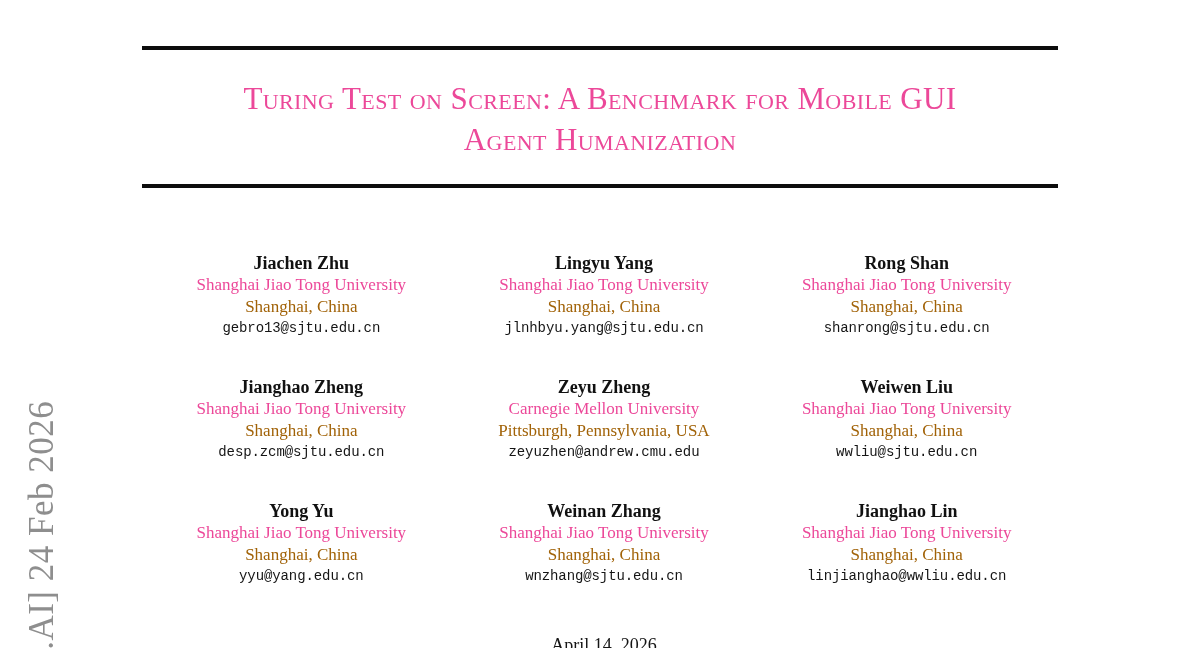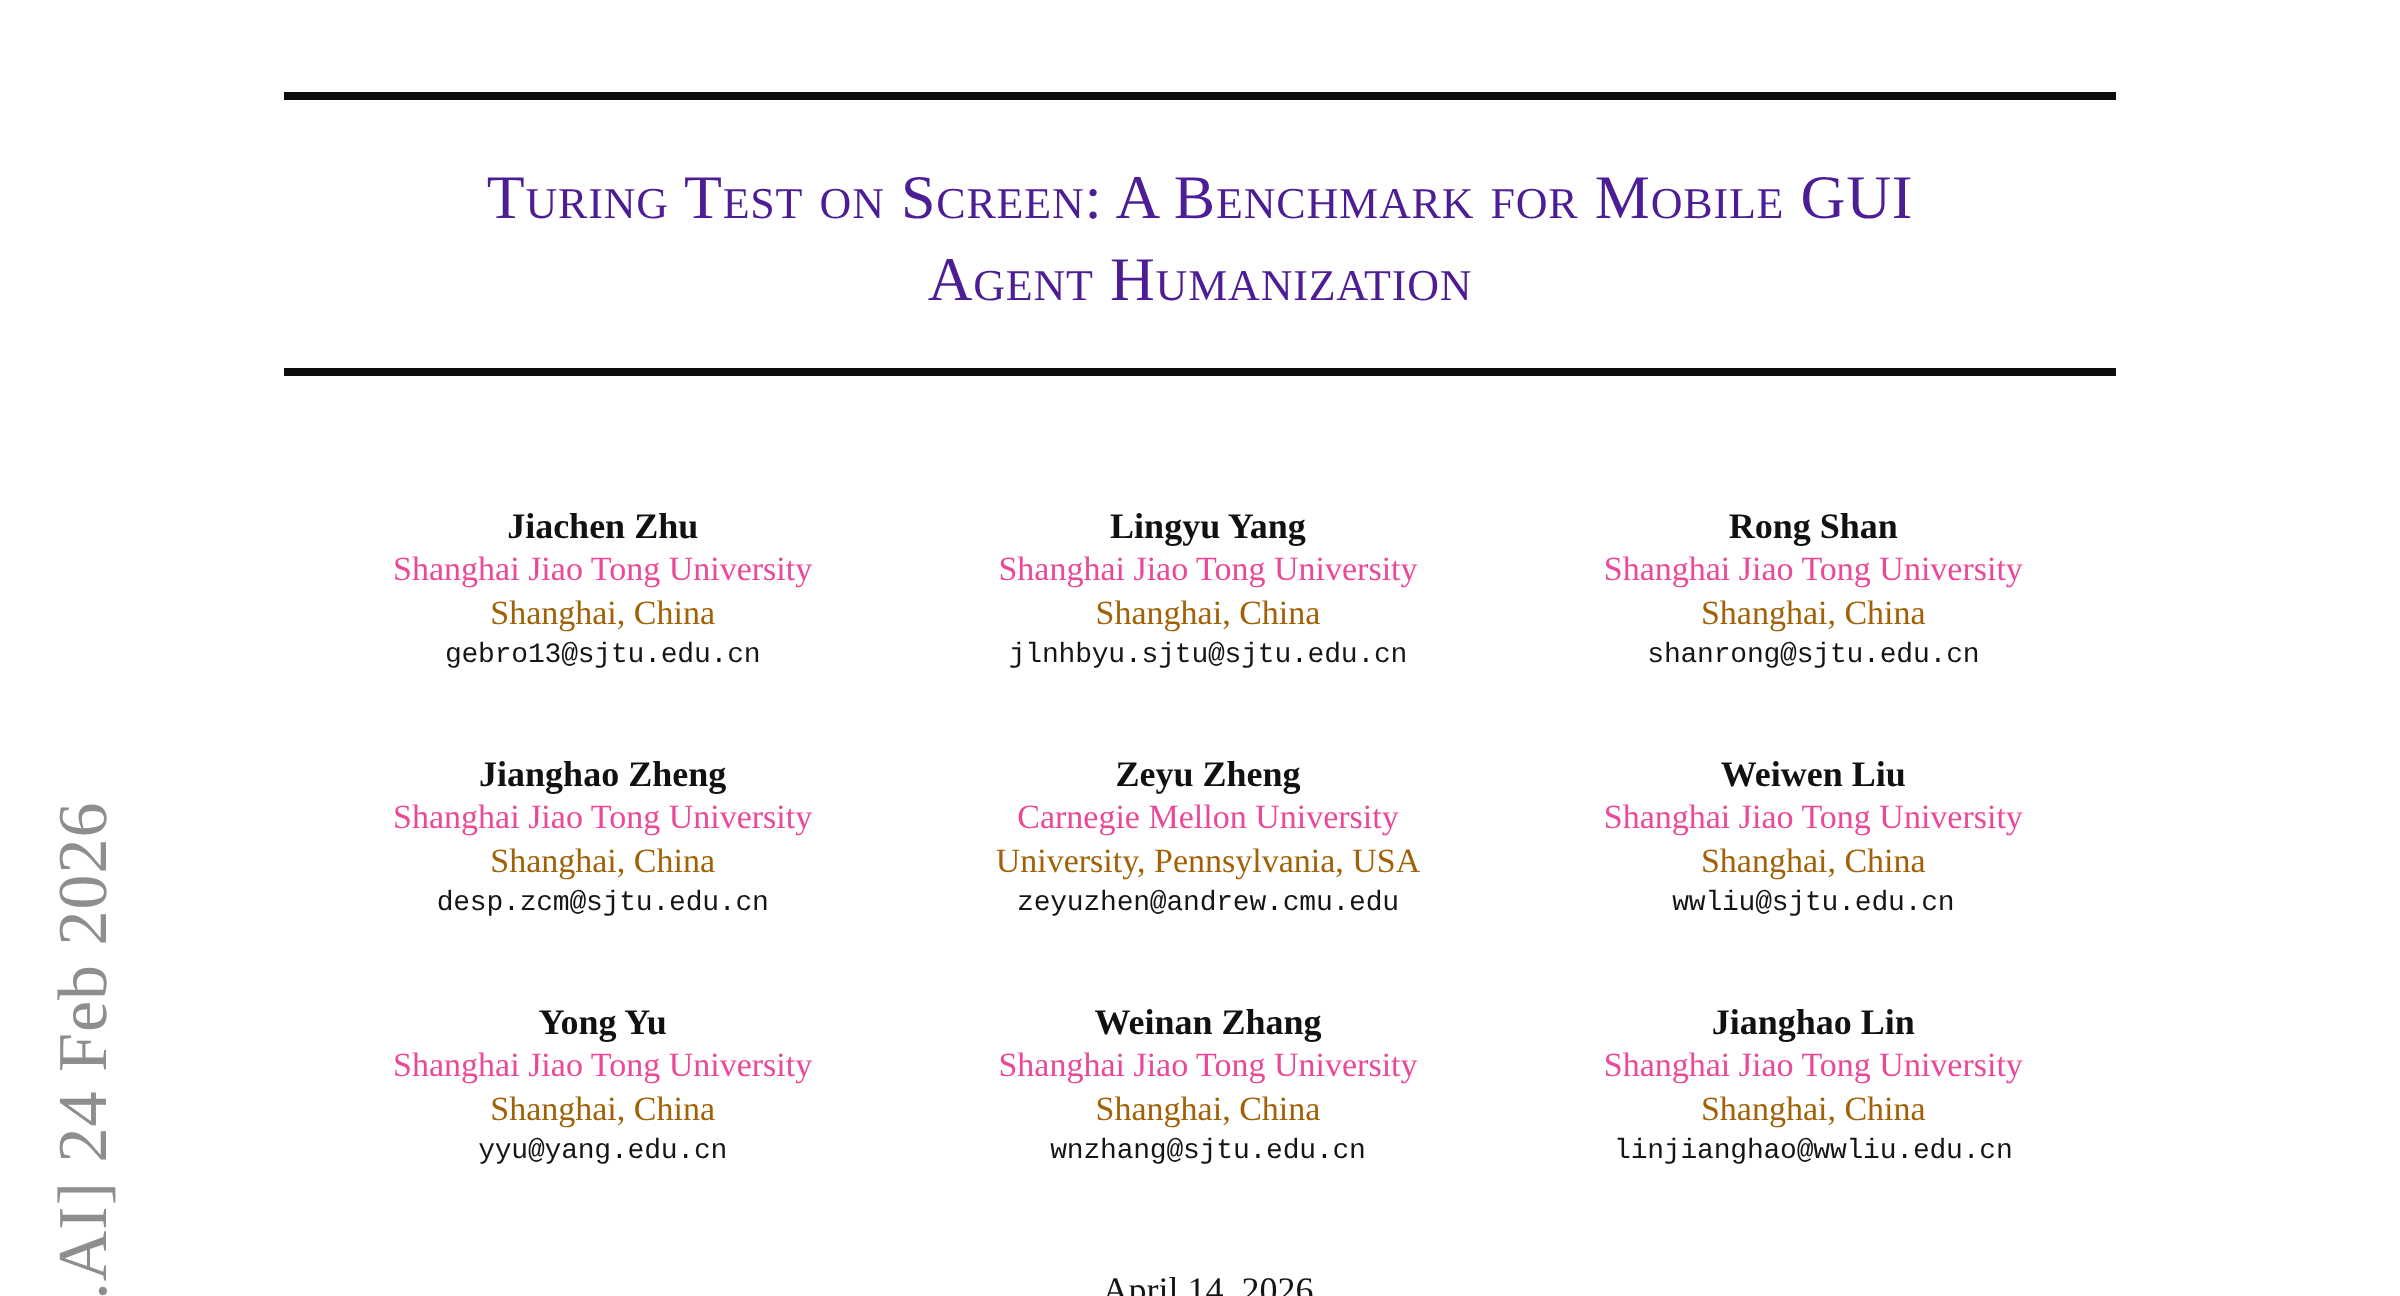--- a/index.html
+++ b/index.html
@@ -60,21 +60,21 @@
     height: 4px;
     background: #0d0d0d;
     width: 100%;
   }
   .paper-title {
     text-align: center;
     font-variant: small-caps;
     font-size: 31px;
     line-height: 41px;
     letter-spacing: 0.4px;
-    color: #4c1d95;
+    color: #ec4899;
     padding: 28px 4px 24px 4px;
     font-weight: normal;
     margin: 0;
   }
   .paper-title .t-line {
     display: block;
   }
 
   
   .authors {
@@ -151,41 +151,41 @@
       <div class="author-name">Jiachen Zhu</div>
       <div class="author-affil">Shanghai Jiao Tong University</div>
       <div class="author-loc">Shanghai, China</div>
       <div class="author-email">gebro13@sjtu.edu.cn</div>
     </div>
 
     <div class="author">
       <div class="author-name">Lingyu Yang</div>
       <div class="author-affil">Shanghai Jiao Tong University</div>
       <div class="author-loc">Shanghai, China</div>
-      <div class="author-email">jlnhbyu.sjtu@sjtu.edu.cn</div>
+      <div class="author-email">jlnhbyu.yang@sjtu.edu.cn</div>
     </div>
 
     <div class="author">
       <div class="author-name">Rong Shan</div>
       <div class="author-affil">Shanghai Jiao Tong University</div>
       <div class="author-loc">Shanghai, China</div>
       <div class="author-email">shanrong@sjtu.edu.cn</div>
     </div>
 
     <div class="author">
       <div class="author-name">Jianghao Zheng</div>
       <div class="author-affil">Shanghai Jiao Tong University</div>
       <div class="author-loc">Shanghai, China</div>
       <div class="author-email">desp.zcm@sjtu.edu.cn</div>
     </div>
 
     <div class="author">
       <div class="author-name">Zeyu Zheng</div>
       <div class="author-affil">Carnegie Mellon University</div>
-      <div class="author-loc">University, Pennsylvania, USA</div>
+      <div class="author-loc">Pittsburgh, Pennsylvania, USA</div>
       <div class="author-email">zeyuzhen@andrew.cmu.edu</div>
     </div>
 
     <div class="author">
       <div class="author-name">Weiwen Liu</div>
       <div class="author-affil">Shanghai Jiao Tong University</div>
       <div class="author-loc">Shanghai, China</div>
       <div class="author-email">wwliu@sjtu.edu.cn</div>
     </div>
 

